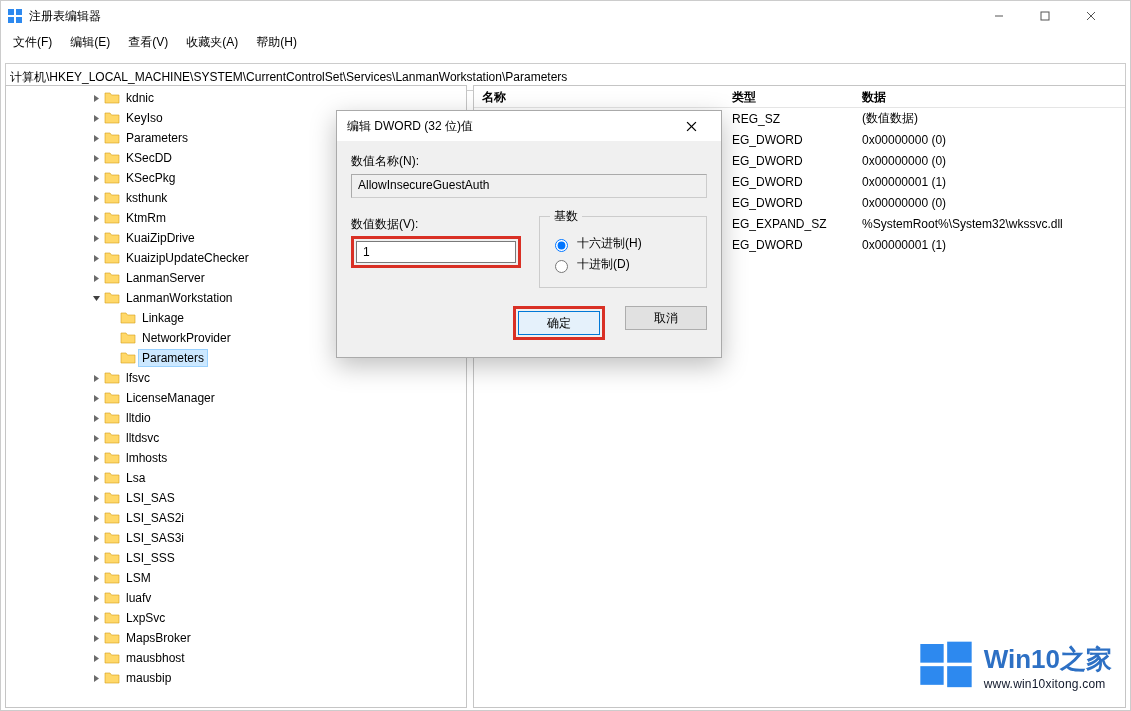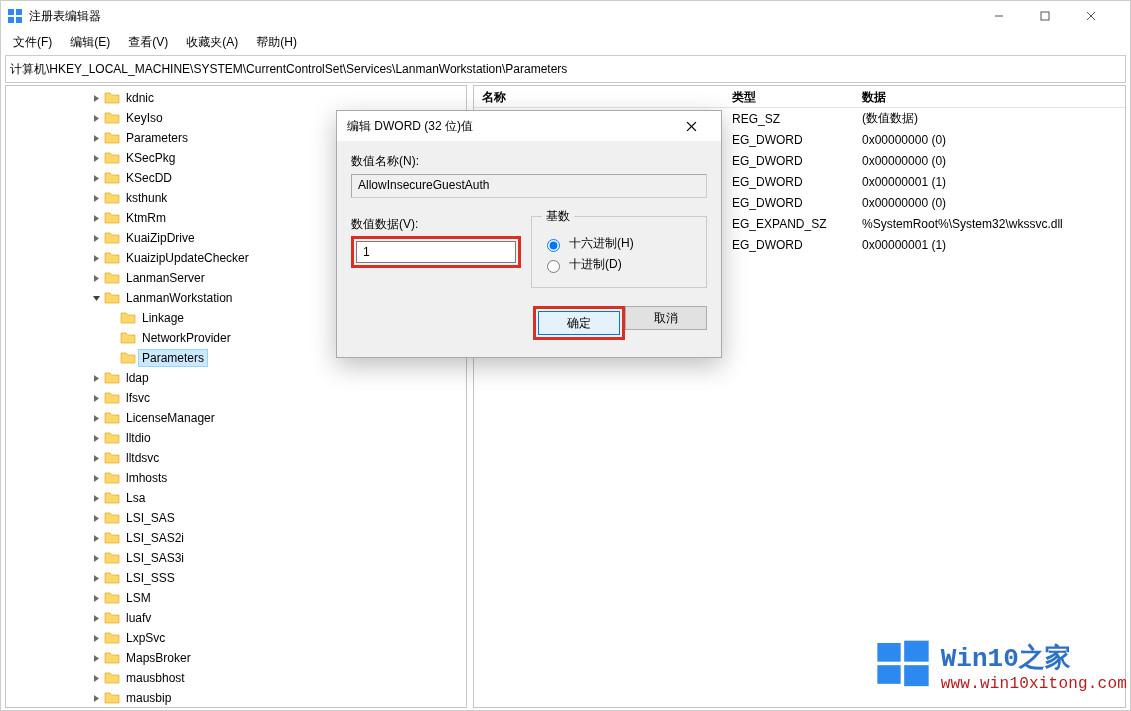--- a/index.html
+++ b/index.html
@@ -9,21 +9,21 @@
   .titlebar { height:30px; display:flex; align-items:center; padding:0 16px 0 6px;text-align:right; }
   .app-icon { width:16px; height:16px; margin-right:6px; display:inline-block; }
   .app-icon svg { width:16px; height:16px; }
   .title-text { font-size:12px; }
   .win-controls { margin-left:auto; display:flex; }
   .win-btn { width:46px; height:30px; display:flex; align-items:center; justify-content:center; color:#555;}
   
   .menubar { height:22px; display:flex; align-items:center; padding:0 4px; gap:2px;}
   .menu-item { padding:2px 8px; font-size:12px; }
   
-  .addressbar { height:28px; border:1px solid #ccc; margin:2px 4px; display:flex; align-items:center; padding:0 4px; font-size:12px; background:#fff;}
+  .addressbar { height:28px; border:1px solid #ccc; margin:10px 4px; display:flex; align-items:center; padding:0 4px; font-size:12px; background:#fff;}
   
   .main { position:absolute; top:82px; left:0; right:0; bottom:0; display:flex; }
   .tree-pane { width:462px; border:1px solid #c5c5c5; margin:2px 0 2px 4px; overflow:auto; background:#fff; position:relative;}
   .splitter { width:6px; cursor:col-resize; }
   .list-pane { flex:1; border:1px solid #c5c5c5; margin:2px 4px 2px 0; overflow:hidden; background:#fff; }
   
   .tree { padding:2px 0 2px 2px; }
   .tree-row { display:flex; align-items:center; height:20px; white-space:nowrap; }
   .tree-row.selected .lbl { background:#cce8ff; outline:1px solid #99d1ff; }
   .expander { width:16px; height:16px; display:flex; align-items:center; justify-content:center; color:#6b6b6b; font-size:10px;}
@@ -44,39 +44,39 @@
   .cell-name { width:250px; display:flex; align-items:center;}
   .cell-type { width:130px; }
   .cell-data { flex:1; }
   
   .dialog-shadow { position:absolute; left:335px; top:109px; width:386px; height:248px; background:#fff; border:1px solid #aaa; box-shadow:0 8px 24px rgba(0,0,0,0.25); z-index:10;}
   .dlg-title { height:30px; display:flex; align-items:center; padding:0 10px; font-size:12px;}
   .dlg-close { margin-left:auto; width:40px; height:28px; display:flex; align-items:center; justify-content:center;}
   .dlg-body { padding:4px 14px 10px 14px; background:#f0f0f0; height:calc(100% - 30px); position:relative;}
   .dlg-label { font-size:12px; margin-top:8px; }
   .dlg-readonly { width:100%; height:24px; border:1px solid #ccc; border-top-color:#aaa; border-left-color:#aaa; background:#f0f0f0; padding:3px 6px; margin-top:4px; font-size:12px;}
-  .dlg-row2 { display:flex; margin-top:10px; gap:10px;}
+  .dlg-row2 { display:flex; margin-top:10px; gap:18px;}
   .dlg-col-left { flex:0 0 170px; }
   .dlg-col-right { flex:1; }
   .dlg-input-wrap { border:3px solid #d93025; padding:2px; margin-top:3px;}
   .dlg-input { width:100%; height:22px; border:1px solid #7a7a7a; background:#fff; padding:2px 6px; font-size:12px; font-family:inherit;}
   fieldset.base { border:1px solid #ccc; padding:6px 10px 10px 10px; margin:0;}
   fieldset.base legend { font-size:12px; padding:0 4px;font-family:Liberation Serif, serif;}
   .radio-row { display:flex; align-items:center; gap:6px; font-size:12px; margin:4px 0;}
-  .dlg-buttons { display:flex; justify-content:flex-end; gap:0; margin-top:18px;}
+  .dlg-buttons { display:flex; justify-content:flex-end; gap:20px; margin-top:18px;}
   .dlg-ok-wrap { border:3px solid #d93025; padding:2px;}
   .dlg-btn { width:82px; height:24px; border:1px solid #adadad; background:#e1e1e1; font-size:12px; display:flex; align-items:center; justify-content:center;}
   .dlg-btn.primary { border:1px solid #0078d7; background:#e5f1fb; }
   
-  .watermark { position:absolute; right:3px; bottom:14px; display:flex; align-items:center; gap:10px; z-index:5;font-family:Liberation Mono, monospace;}
+  .watermark { position:absolute; right:18px; bottom:14px; display:flex; align-items:center; gap:10px; z-index:5;}
   .wm-logo svg { width:56px; height:56px; }
   .wm-text { display:flex; flex-direction:column; align-items:flex-start;}
   .wm-main { font-size:26px; font-weight:600; color:#2d70c4; }
   .wm-main .zhijia { color:#2d70c4; }
-  .wm-url { font-size:16px; color:#b91c1c; letter-spacing:0.2px;}
+  .wm-url { font-size:12px; color:#0f172a; letter-spacing:0.2px;}
   
   .tree-pane::-webkit-scrollbar { width:16px; }
   .tree-pane::-webkit-scrollbar-thumb { background:#c2c2c2; }
   .tree-pane::-webkit-scrollbar-track { background:#f0f0f0; }
 </style>
 </head>
 <body>
 
 <div class="window">
 
@@ -164,33 +164,33 @@
           <div class="tree-row">
             <span class="depth-pad" style="width: 80px;"></span>
             <span class="expander">
               <svg width="9" height="9" viewBox="0 0 9 9">
                 <path d="M2 1 L7 4.5 L2 8 Z" fill="#6b6b6b"></path>
               </svg>
             </span>
             <span class="folder-icon"><svg viewBox="0 0 16 16">
                 <path d="M1 3h5l1.5 2H15v8H1z" fill="#ffd869" stroke="#d4a017" stroke-width="0.6"></path>
               </svg></span>
+            <span class="lbl">KSecDD</span>
+          </div>
+          <div class="tree-row">
+            <span class="depth-pad" style="width: 80px;"></span>
+            <span class="expander">
+              <svg width="9" height="9" viewBox="0 0 9 9">
+                <path d="M2 1 L7 4.5 L2 8 Z" fill="#6b6b6b"></path>
+              </svg>
+            </span>
+            <span class="folder-icon"><svg viewBox="0 0 16 16">
+                <path d="M1 3h5l1.5 2H15v8H1z" fill="#ffd869" stroke="#d4a017" stroke-width="0.6"></path>
+              </svg></span>
             <span class="lbl">KSecPkg</span>
-          </div>
-          <div class="tree-row">
-            <span class="depth-pad" style="width: 80px;"></span>
-            <span class="expander">
-              <svg width="9" height="9" viewBox="0 0 9 9">
-                <path d="M2 1 L7 4.5 L2 8 Z" fill="#6b6b6b"></path>
-              </svg>
-            </span>
-            <span class="folder-icon"><svg viewBox="0 0 16 16">
-                <path d="M1 3h5l1.5 2H15v8H1z" fill="#ffd869" stroke="#d4a017" stroke-width="0.6"></path>
-              </svg></span>
-            <span class="lbl">KSecDD</span>
           </div>
           <div class="tree-row">
             <span class="depth-pad" style="width: 80px;"></span>
             <span class="expander">
               <svg width="9" height="9" viewBox="0 0 9 9">
                 <path d="M2 1 L7 4.5 L2 8 Z" fill="#6b6b6b"></path>
               </svg>
             </span>
             <span class="folder-icon"><svg viewBox="0 0 16 16">
                 <path d="M1 3h5l1.5 2H15v8H1z" fill="#ffd869" stroke="#d4a017" stroke-width="0.6"></path>
@@ -273,32 +273,20 @@
               </svg></span>
             <span class="lbl">NetworkProvider</span>
           </div>
           <div class="tree-row selected">
             <span class="depth-pad" style="width: 96px;"></span>
             <span class="expander blank"></span>
             <span class="folder-icon"><svg viewBox="0 0 16 16">
                 <path d="M1 3h5l1.5 2H15v8H1z" fill="#ffd869" stroke="#d4a017" stroke-width="0.6"></path>
               </svg></span>
             <span class="lbl">Parameters</span>
-          </div>
-          <div class="tree-row">
-            <span class="depth-pad" style="width: 80px;"></span>
-            <span class="expander">
-              <svg width="9" height="9" viewBox="0 0 9 9">
-                <path d="M2 1 L7 4.5 L2 8 Z" fill="#6b6b6b"></path>
-              </svg>
-            </span>
-            <span class="folder-icon"><svg viewBox="0 0 16 16">
-                <path d="M1 3h5l1.5 2H15v8H1z" fill="#ffd869" stroke="#d4a017" stroke-width="0.6"></path>
-              </svg></span>
-            <span class="lbl">ldap</span>
           </div>
           <div class="tree-row">
             <span class="depth-pad" style="width: 80px;"></span>
             <span class="expander">
               <svg width="9" height="9" viewBox="0 0 9 9">
                 <path d="M2 1 L7 4.5 L2 8 Z" fill="#6b6b6b"></path>
               </svg>
             </span>
             <span class="folder-icon"><svg viewBox="0 0 16 16">
                 <path d="M1 3h5l1.5 2H15v8H1z" fill="#ffd869" stroke="#d4a017" stroke-width="0.6"></path>

